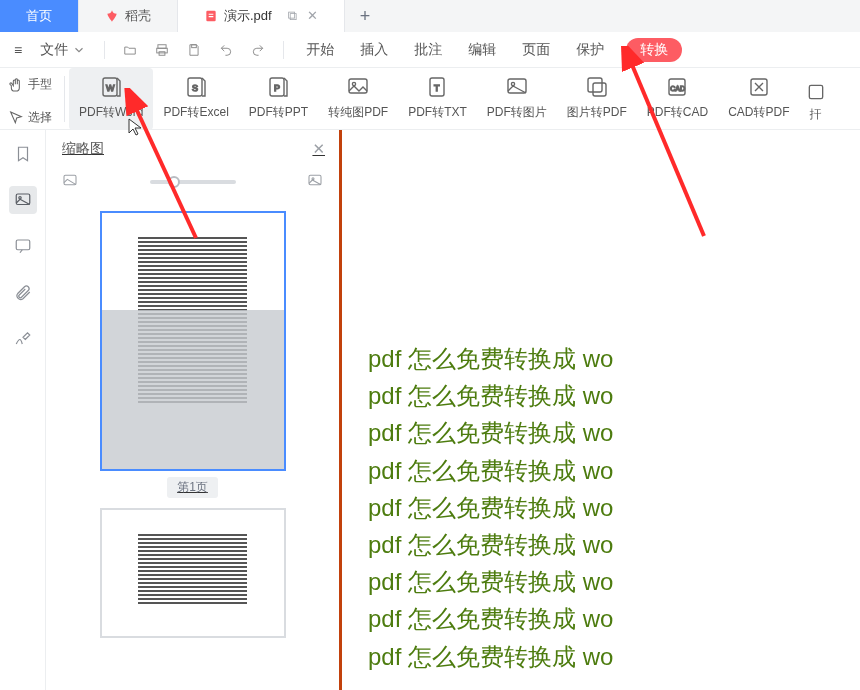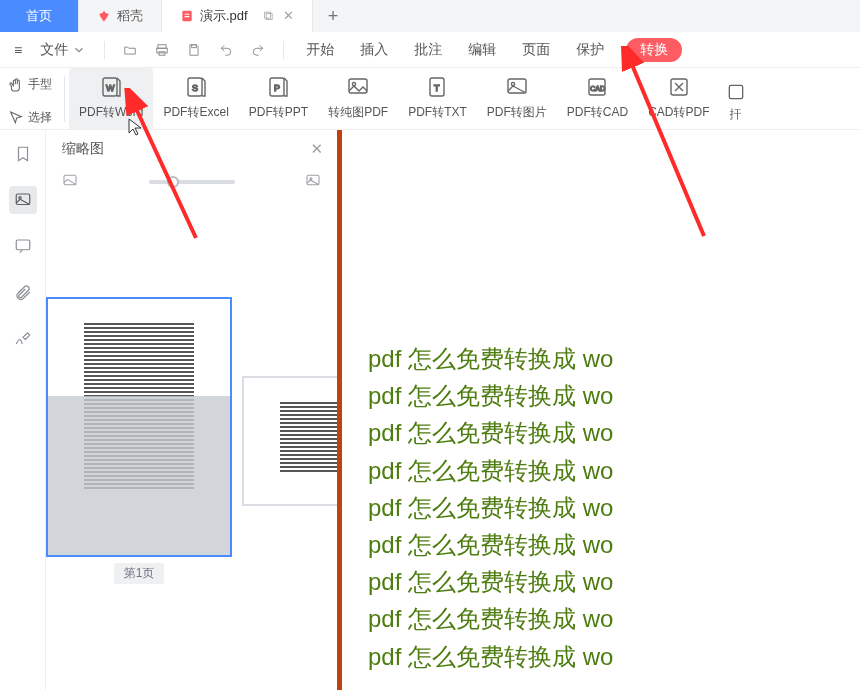--- a/index.html
+++ b/index.html
@@ -17,21 +17,21 @@
   
   .tabstrip {
     display: flex;
     align-items: stretch;
     height: 32px;
     background: #f4f5f6;
   }
   .tab {
     display: flex;
     align-items: center;
-    padding: 0 18px;
+    padding: 0 26px;
     font-size: 13px;
     color: #555;
     border-right: 1px solid #e5e7eb;
     gap: 6px;
     position: relative;
   }
   .tab.home {
     background: #4a8cff;
     color: #fff;
     font-weight: 400;
@@ -176,23 +176,24 @@
     display:flex; align-items:center; justify-content:center;
     color: #8b8f96;
     border-radius: 4px;
     cursor: pointer;
   }
   .sidebar .sb-item.active { background: #e7e9eb; color:#5b5f66; }
   .sidebar .sb-item svg { width: 18px; height: 18px; }
 
   .thumb-panel {
     width: 296px;
-    border-right: 5px solid #c2410c;
+    border-right: 3px solid #c2410c;
     display: flex;
     flex-direction: column;
+    text-decoration: underline;
   }
   .thumb-panel .tp-head {
     display:flex; align-items:center; justify-content:space-between;
     padding: 10px 14px 10px 16px;
     font-size: 14px;
     color: #555;
   }
   .thumb-panel .tp-head .close { color:#9ca0a6; cursor:pointer; font-size:15px;}
   .thumb-panel .tp-tools {
     display:flex; align-items:center; justify-content:space-between;
@@ -207,21 +208,21 @@
   }
   .tp-tools .zoom .knob {
     position:absolute; top:50%; transform:translate(-50%,-50%);
     width:12px; height:12px; border-radius:50%; border:2px solid #b8bcc2; background:#fff;
     left:28%;
   }
   .tp-tools svg { width:16px; height:16px; }
 
   .thumb-scroll {
     flex:1; overflow:auto;
-    display:flex; align-items:center;
+    display:flex; flex-direction:column; align-items:center;
     gap:10px; padding:10px 0 20px;
   }
   .thumb-page {
     display:flex; flex-direction:column; align-items:center; gap:6px;
   }
   .thumb-page .page {
     width: 186px; height: 260px;
     border: 2px solid #4a8cff;
     background:#fff;
     display:flex; justify-content:center;
@@ -437,20 +438,29 @@
     <div class="icon-wrap">
       <svg viewBox="0 0 24 24" fill="none" stroke="#666" stroke-width="1.4">
           <rect x="3" y="4" width="18" height="14" rx="2"></rect>
           <circle cx="8" cy="9" r="1.6"></circle>
           <path d="M3 16l5-5 13 7"></path>
         </svg>
     </div>
     <span>PDF转图片</span>
   </div>
 
+  <div class="ribbon-btn">
+    <div class="icon-wrap">
+      <svg viewBox="0 0 24 24" fill="none" stroke="#666" stroke-width="1.4">
+          <rect x="3" y="3" width="14" height="14" rx="2"></rect>
+          <rect x="8" y="8" width="13" height="13" rx="2"></rect>
+        </svg>
+    </div>
+    <span>图片转PDF</span>
+  </div>
 
   <div class="ribbon-btn">
     <div class="icon-wrap">
       <svg viewBox="0 0 24 24" fill="none" stroke="#666" stroke-width="1.4">
           <rect x="4" y="4" width="16" height="16" rx="2"></rect>
           <text x="5.2" y="16" font-size="7" fill="#666">CAD</text>
         </svg>
     </div>
     <span>PDF转CAD</span>
   </div>

